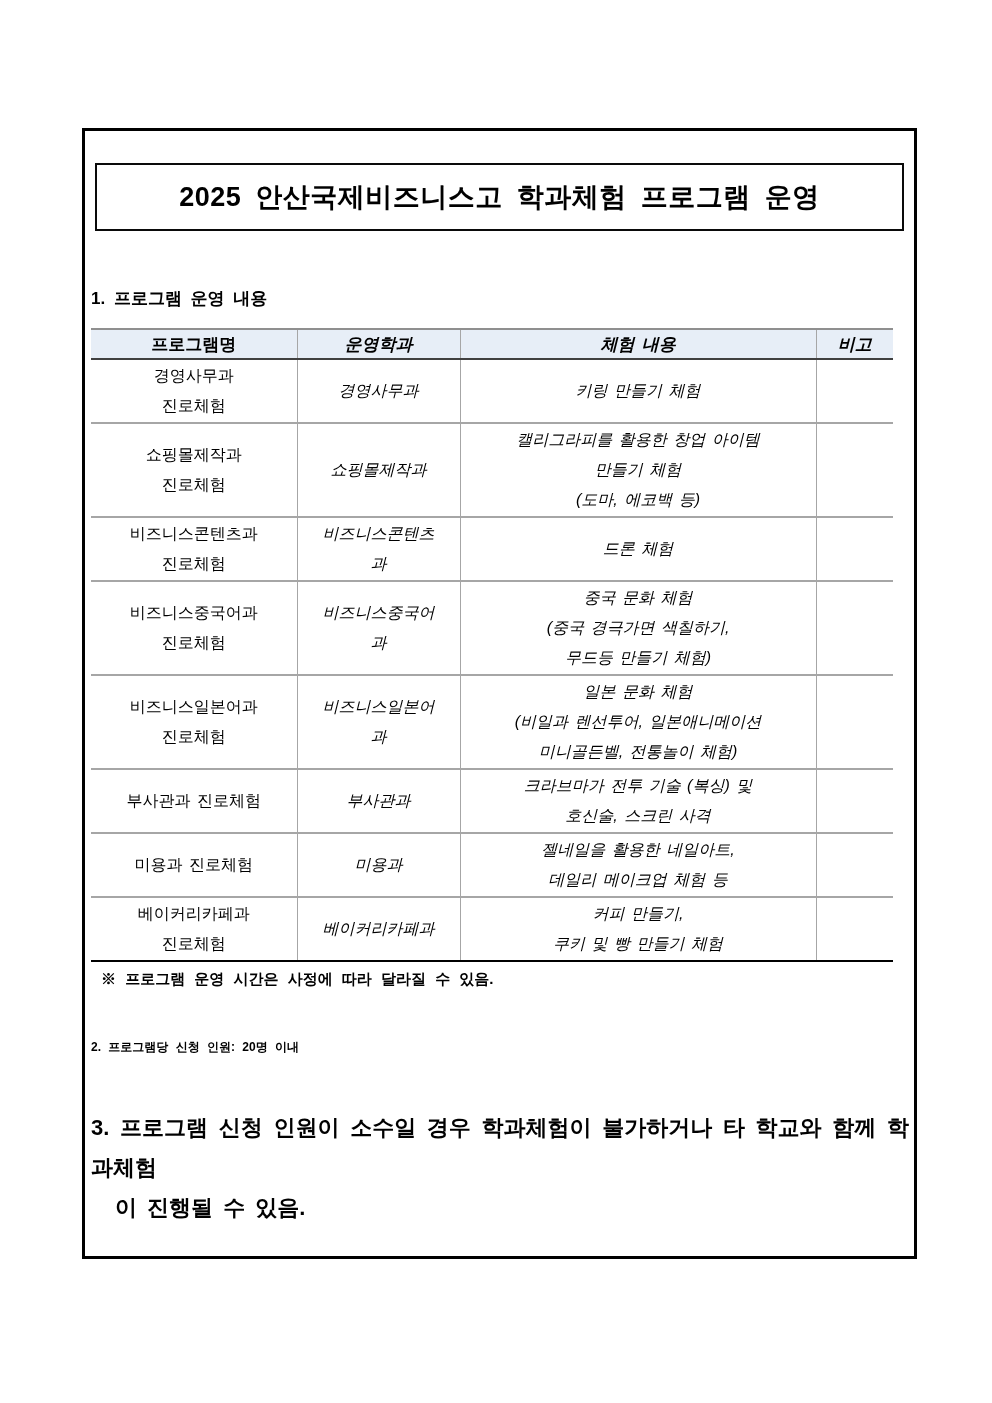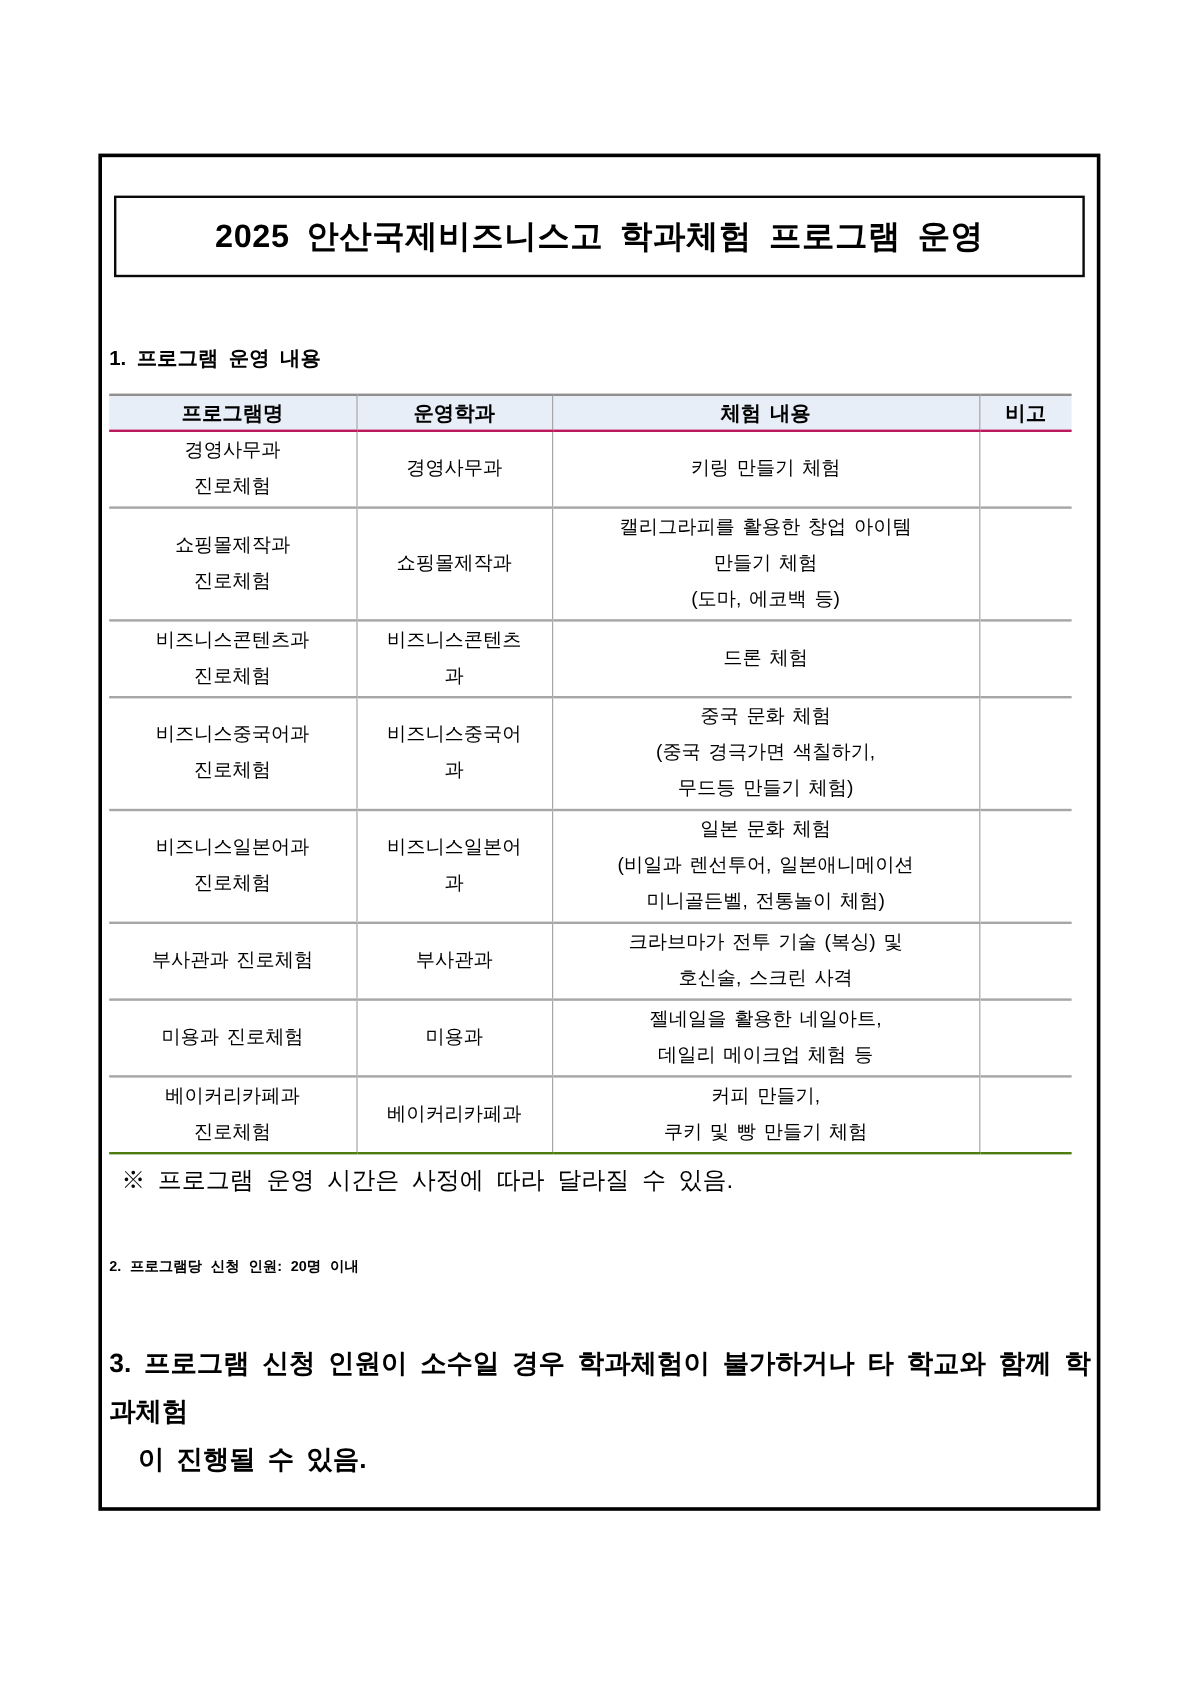--- a/index.html
+++ b/index.html
@@ -49,21 +49,21 @@
     table-layout: fixed;
     width: 802px;
   }
   .program-table col.c-program    { width: 206px; }
   .program-table col.c-department { width: 163px; }
   .program-table col.c-content    { width: 356px; }
   .program-table col.c-note       { width: 77px;  }
   .program-table th {
     background: #e7eef7;
     border-top: 2px solid #8f8f8f;
-    border-bottom: 2px solid #be185d;
+    border-bottom: 2px solid #404040;
     font-family: "Liberation Serif", serif;
     font-size: 17px;
     font-weight: bold;
     height: 28px;
     padding: 0 2px;
     word-spacing: 3px;
     text-align: center;
     vertical-align: middle;
   }
   .program-table td {
@@ -72,28 +72,29 @@
     vertical-align: middle;
     font-size: 16px;
     line-height: 30px;
     white-space: pre-line;
     padding: 1px 2px;
     word-spacing: 2px;
   }
   .program-table th + th,
   .program-table td + td {
     border-left: 1px solid #a6a6a6;
+    font-style: italic;
   }
   .program-table tbody tr:last-child td {
-    border-bottom: 2px solid #4d7c0f;
+    border-bottom: 2px solid #000000;
   }
   .footnote {
     margin: 8px 0 0 16px;
-    font-weight: normal;
-    font-size: 20px;
+    font-weight: bold;
+    font-size: 15px;
     word-spacing: 5px;
   }
   .heading-s2 {
     margin: 50px 0 0 6px;
     font-size: 12px;
     font-weight: bold;
     word-spacing: 4px;
   }
   .section3 {
     margin: 52px 0 0 6px;

